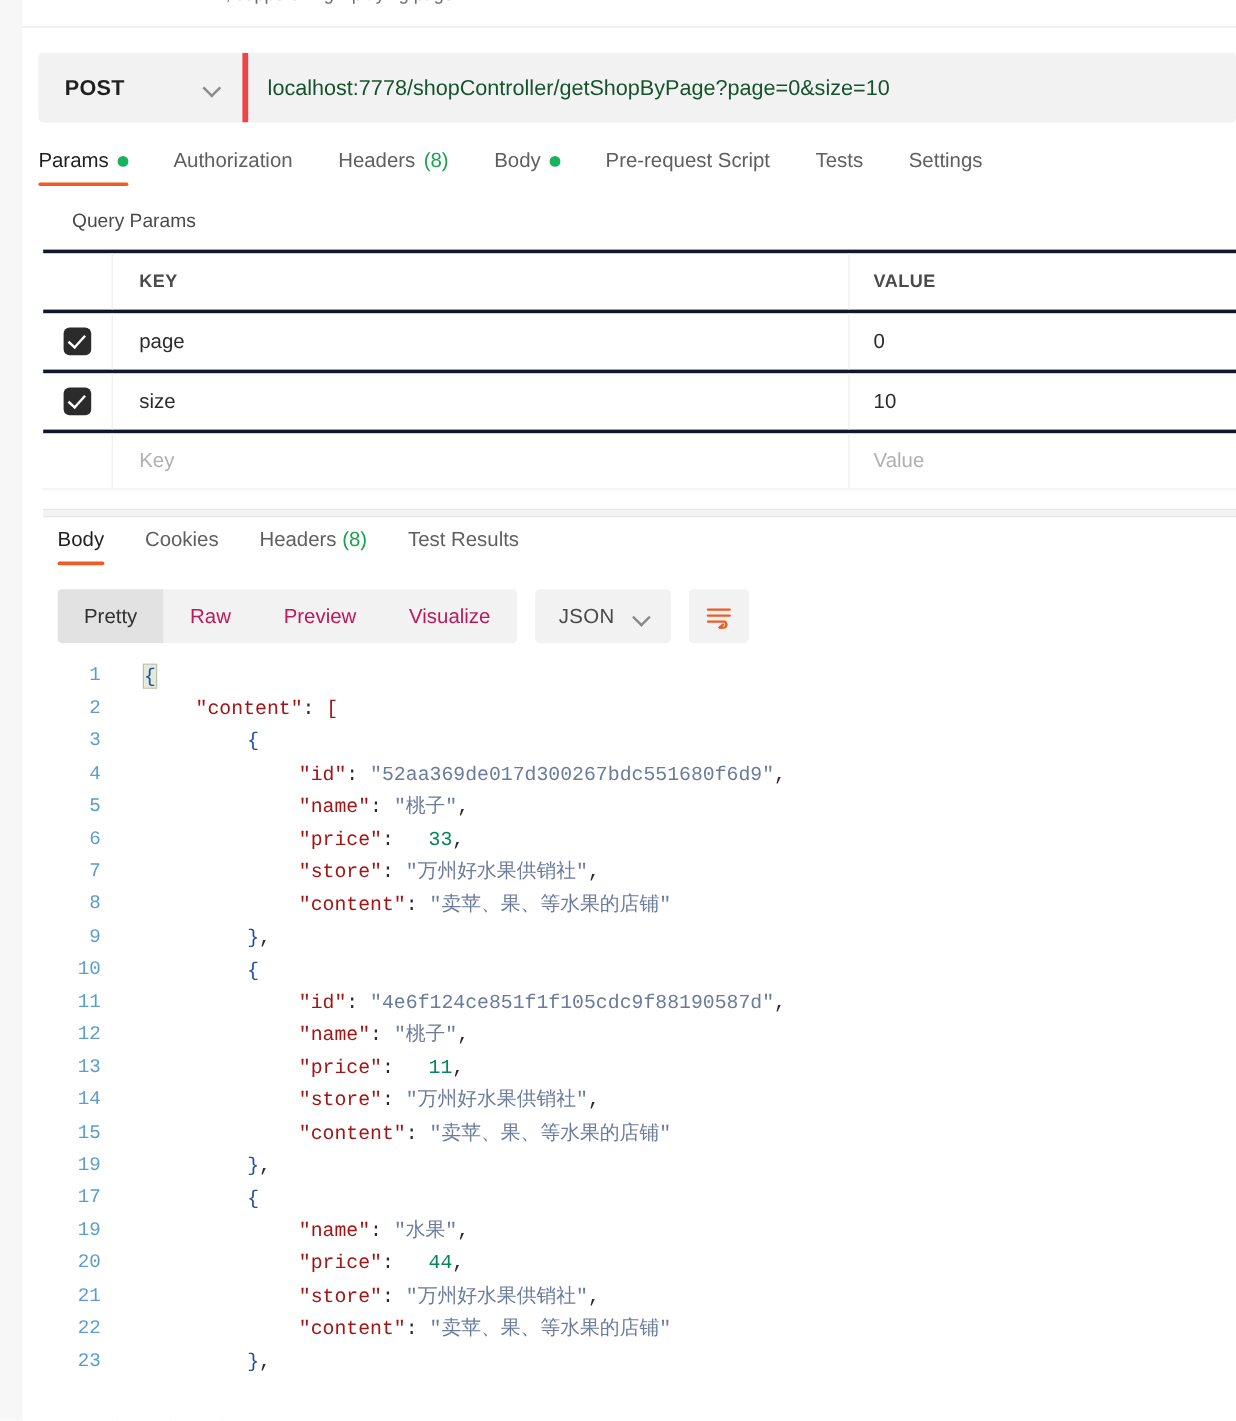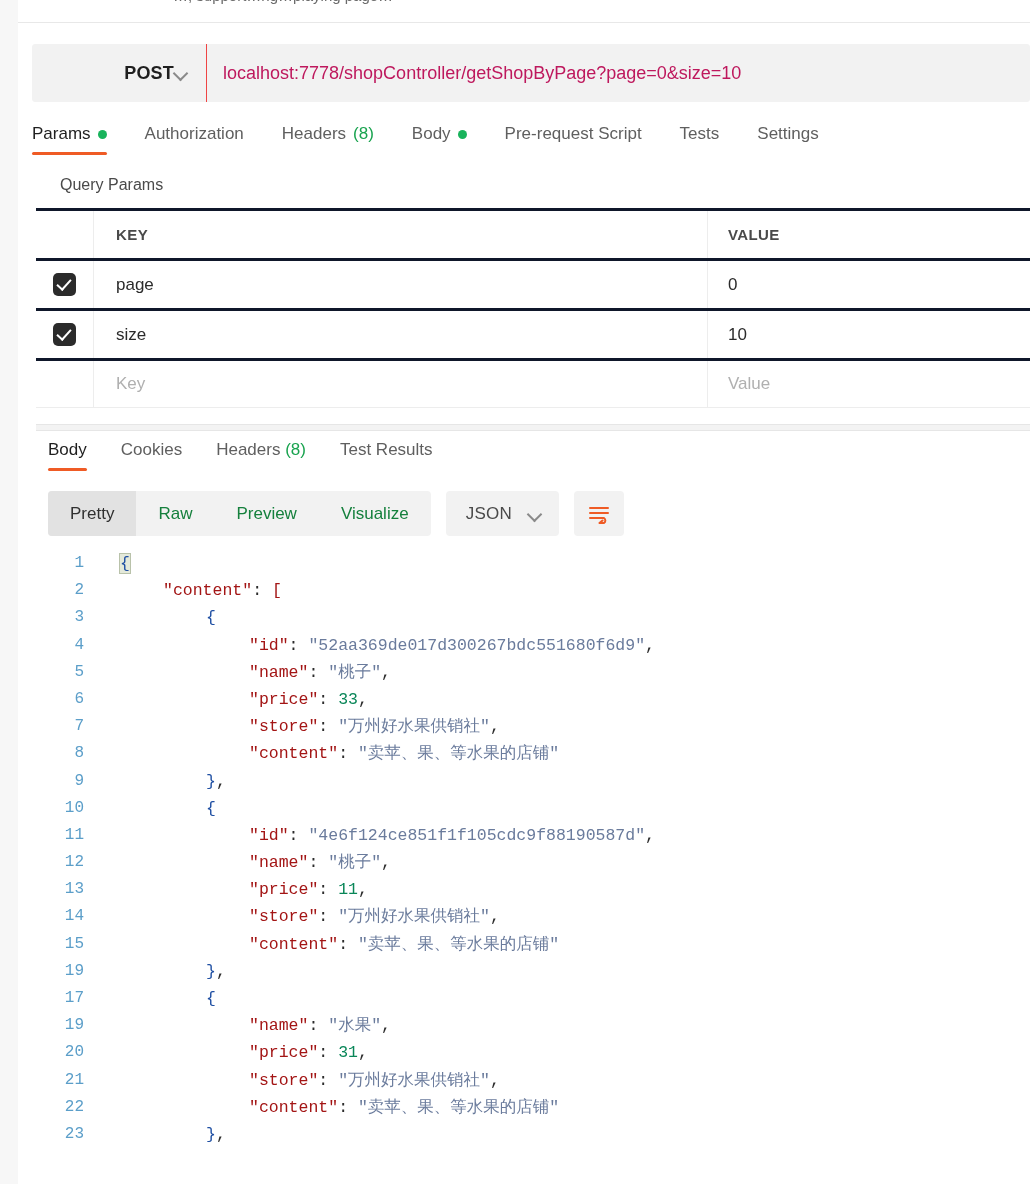--- a/index.html
+++ b/index.html
@@ -67,24 +67,24 @@
     display: flex;
     align-items: stretch;
     background: #f2f2f2;
     border-radius: 4px;
     overflow: hidden;
   }
   .method-box {
     width: 175px;
     display: flex;
     align-items: center;
-    justify-content: flex-end;
+    justify-content: space-between;
     padding: 0 18px 0 22px;
     box-sizing: border-box;
-    border-right: 1px solid #ef4444;
+    border-right: 5px solid #ef4444;
     cursor: pointer;
     background: #f2f2f2;
   }
   .method-label {
     font-size: 18px;
     font-weight: bold;
     color: #1f1f1f;
     letter-spacing: .2px;
   }
   .chev {
@@ -100,21 +100,21 @@
     border-right: 2px solid #8a8a8a;
     border-bottom: 2px solid #8a8a8a;
     transform: rotate(45deg);
   }
   .url-input {
     flex: 1;
     display: flex;
     align-items: center;
     padding-left: 16px;
     font-size: 18px;
-    color: #be185d;
+    color: #14532d;
     background: #f2f2f2;
     cursor: text;
     white-space: nowrap;
     overflow: hidden;
   }
 
   
   .req-tabs {
     position: absolute;
     left: 14px;
@@ -282,21 +282,21 @@
     border-radius: 4px;
     overflow: hidden;
     height: 45px;
   }
   .seg-item {
     display: flex;
     align-items: center;
     justify-content: center;
     padding: 0 22px;
     font-size: 17px;
-    color: #15803d;
+    color: #be185d;
     cursor: pointer;
     white-space: nowrap;
   }
   .seg-item.active {
     background: #e2e2e2;
     color: #303030;
   }
   .fmt {
     display: flex;
     align-items: center;
@@ -371,21 +371,21 @@
   }
   .guide {
     position: absolute;
     width: 1px;
     background: #dcdcdc;
     top: 0;
     bottom: 0;
   }
   .tok-key { color: #a31515; }
   .tok-str { color: #6a7b9c; }
-  .tok-num { color: #098658; }
+  .tok-num { color: #098658; margin-left: 19px; }
   .tok-punct { color: #2b2b2b; }
   .tok-brace { color: #1f4fa3; }
   .tok-bracket { color: #a31515; }
   .brace-hl {
     background: #e4e9da;
     outline: 1px solid #b9c2aa;
   }
 </style>
 </head>
 <body>
@@ -528,21 +528,21 @@
           <div class="crow"><div class="gutter">9</div><div class="code-text" style="padding-left: 108px;"><span class="tok-brace">}</span><span class="tok-punct">,</span></div></div>
           <div class="crow"><div class="gutter">10</div><div class="code-text" style="padding-left: 108px;"><span class="tok-brace">{</span></div></div>
           <div class="crow"><div class="gutter">11</div><div class="code-text" style="padding-left: 151px;"><span class="tok-key">"id"</span><span class="tok-punct">: </span><span class="tok-str">"4e6f124ce851f1f105cdc9f88190587d"</span><span class="tok-punct">,</span></div></div>
           <div class="crow"><div class="gutter">12</div><div class="code-text" style="padding-left: 151px;"><span class="tok-key">"name"</span><span class="tok-punct">: </span><span class="tok-str">"桃子"</span><span class="tok-punct">,</span></div></div>
           <div class="crow"><div class="gutter">13</div><div class="code-text" style="padding-left: 151px;"><span class="tok-key">"price"</span><span class="tok-punct">: </span><span class="tok-num">11</span><span class="tok-punct">,</span></div></div>
           <div class="crow"><div class="gutter">14</div><div class="code-text" style="padding-left: 151px;"><span class="tok-key">"store"</span><span class="tok-punct">: </span><span class="tok-str">"万州好水果供销社"</span><span class="tok-punct">,</span></div></div>
           <div class="crow"><div class="gutter">15</div><div class="code-text" style="padding-left: 151px;"><span class="tok-key">"content"</span><span class="tok-punct">: </span><span class="tok-str">"卖苹、果、等水果的店铺"</span></div></div>
           <div class="crow"><div class="gutter">19</div><div class="code-text" style="padding-left: 108px;"><span class="tok-brace">}</span><span class="tok-punct">,</span></div></div>
           <div class="crow"><div class="gutter">17</div><div class="code-text" style="padding-left: 108px;"><span class="tok-brace">{</span></div></div>
           <div class="crow"><div class="gutter">19</div><div class="code-text" style="padding-left: 151px;"><span class="tok-key">"name"</span><span class="tok-punct">: </span><span class="tok-str">"水果"</span><span class="tok-punct">,</span></div></div>
-          <div class="crow"><div class="gutter">20</div><div class="code-text" style="padding-left: 151px;"><span class="tok-key">"price"</span><span class="tok-punct">: </span><span class="tok-num">31</span><span class="tok-punct">,</span></div></div>
+          <div class="crow"><div class="gutter">20</div><div class="code-text" style="padding-left: 151px;"><span class="tok-key">"price"</span><span class="tok-punct">: </span><span class="tok-num">44</span><span class="tok-punct">,</span></div></div>
           <div class="crow"><div class="gutter">21</div><div class="code-text" style="padding-left: 151px;"><span class="tok-key">"store"</span><span class="tok-punct">: </span><span class="tok-str">"万州好水果供销社"</span><span class="tok-punct">,</span></div></div>
           <div class="crow"><div class="gutter">22</div><div class="code-text" style="padding-left: 151px;"><span class="tok-key">"content"</span><span class="tok-punct">: </span><span class="tok-str">"卖苹、果、等水果的店铺"</span></div></div>
           <div class="crow"><div class="gutter">23</div><div class="code-text" style="padding-left: 108px;"><span class="tok-brace">}</span><span class="tok-punct">,</span></div></div>
         </div>
     </div>
 
   </div>
 </div>
 
 </body></html>

